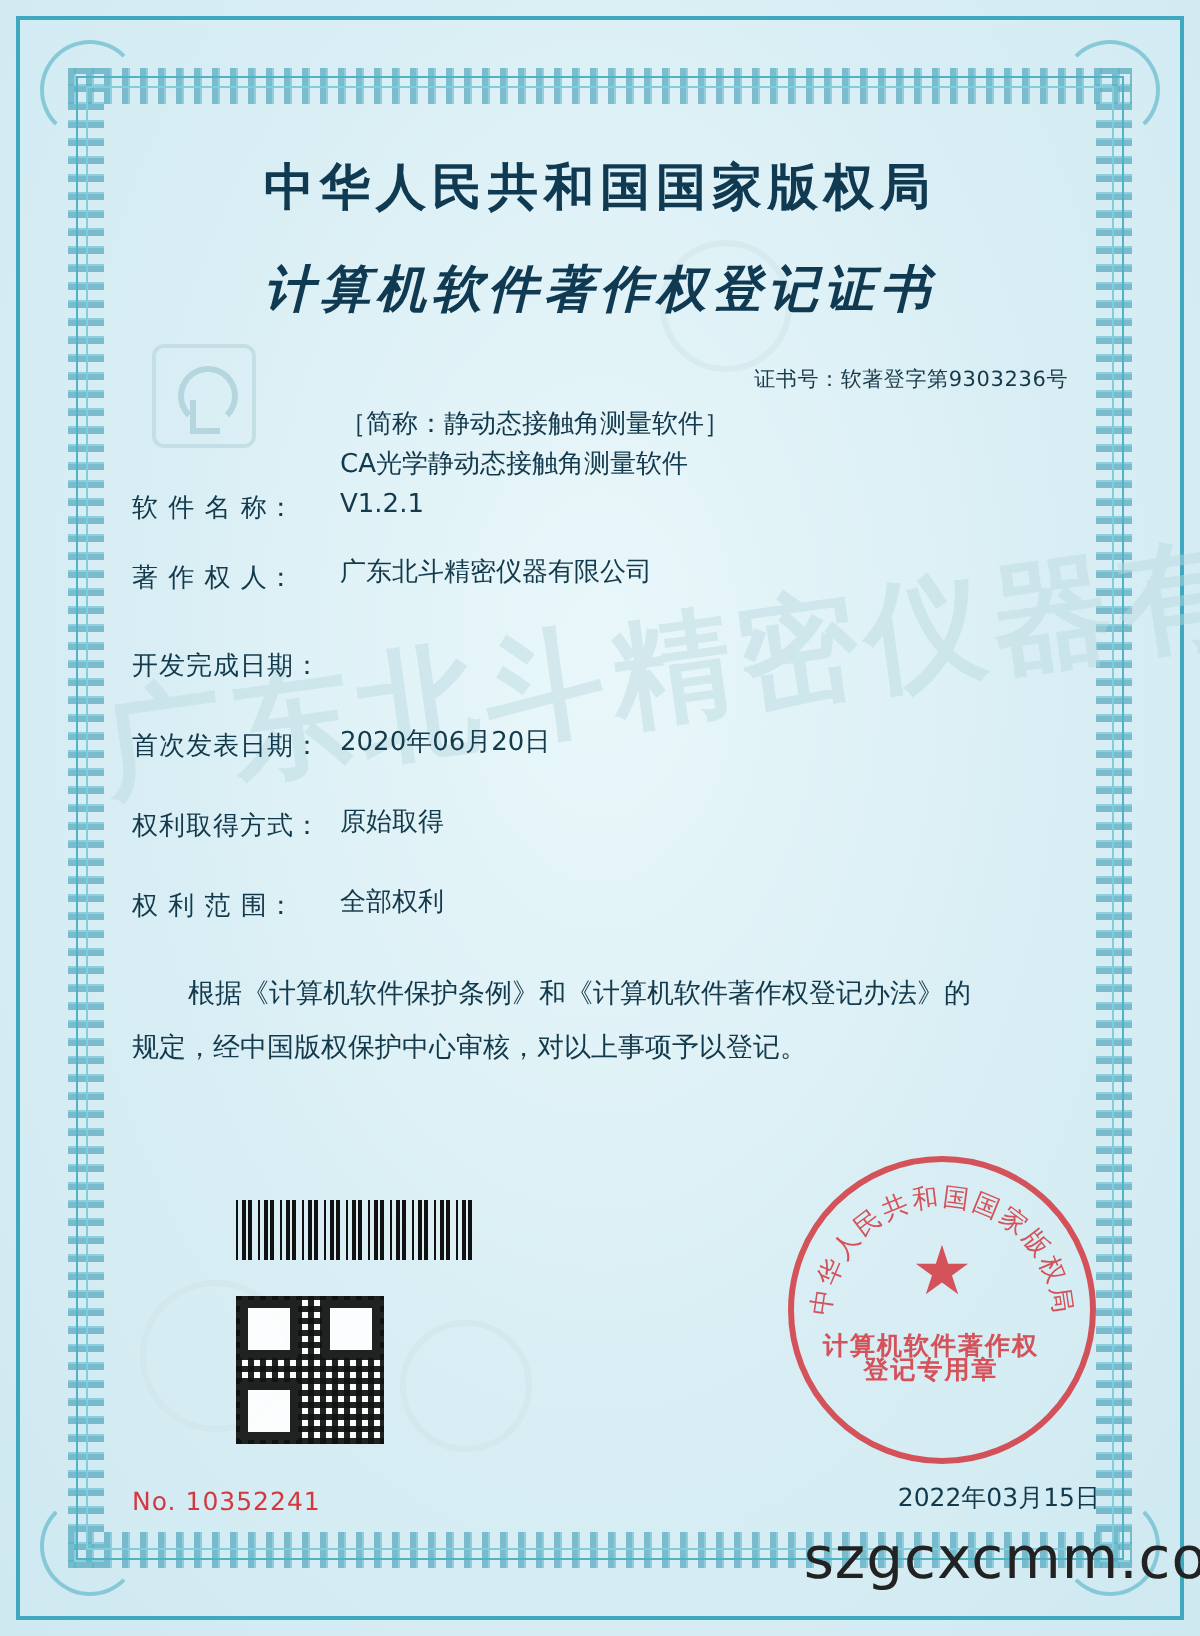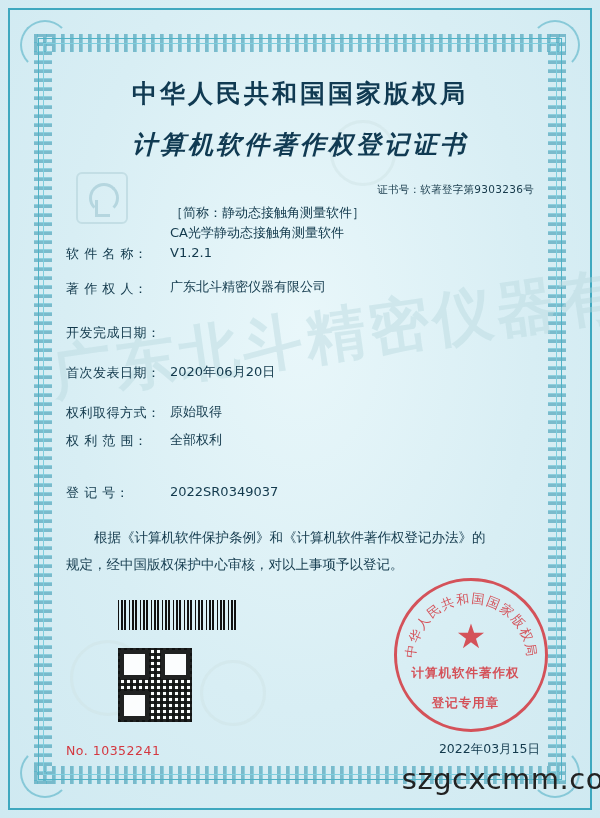--- a/index.html
+++ b/index.html
@@ -154,24 +154,24 @@
   }
   .seal .star{
     position:absolute;left:50%;top:38px;transform:translateX(-50%);
     font-size:34px;line-height:1;color:#d4373f;
   }
   .seal .l1,.seal .l2{
     position:absolute;left:0;width:137px;text-align:center;
     font-size:12.5px;letter-spacing:1px;font-weight:bold;
   }
   .seal .l1{top:84px;}
-  .seal .l2{top:114px;}
+  .seal .l2{top:96px;}
 
   .footer{
-    position:absolute;left:66px;right:60px;bottom:60px;
+    position:absolute;left:66px;right:50px;bottom:60px;
     display:flex;justify-content:space-between;align-items:flex-end;
     font-size:12.5px;color:#12394c;
   }
   .footer .no{color:#d4373f;letter-spacing:.5px;}
   .footer .no b{font-weight:normal;}
   .footer .date{color:#12394c;}
 
   .url{
     position:absolute;right:-4px;bottom:22px;
     font-size:29px;color:#222;letter-spacing:.5px;
@@ -228,34 +228,30 @@
 
       <div class="row" style="margin-bottom:20px">
         <div class="lbl">开发完成日期：</div>
       </div>
 
       <div class="row" style="margin-bottom:20px">
         <div class="lbl">首次发表日期：</div>
         <div class="val">2020年06月20日</div>
       </div>
 
-      <div class="row" style="margin-bottom:8px">
+      <div class="row" style="margin-bottom:20px">
         <div class="lbl">权利取得方式：</div>
         <div class="val">原始取得</div>
       </div>
 
-      <div class="row" style="margin-bottom:32px">
+      <div class="row" style="margin-bottom:8px">
         <div class="lbl">权 利 范 围：</div>
         <div class="val">全部权利</div>
       </div>
 
-      <div class="row">
-        <div class="lbl">登 记 号：</div>
-        <div class="val">2022SR0349037</div>
-      </div>
 
     </div>
 
     <div class="para">
       <span class="indent">根据《计算机软件保护条例》和《计算机软件著作权登记办法》的</span>
       <span>规定，经中国版权保护中心审核，对以上事项予以登记。</span>
     </div>
   </div>
 
   <div class="barcode"></div>

